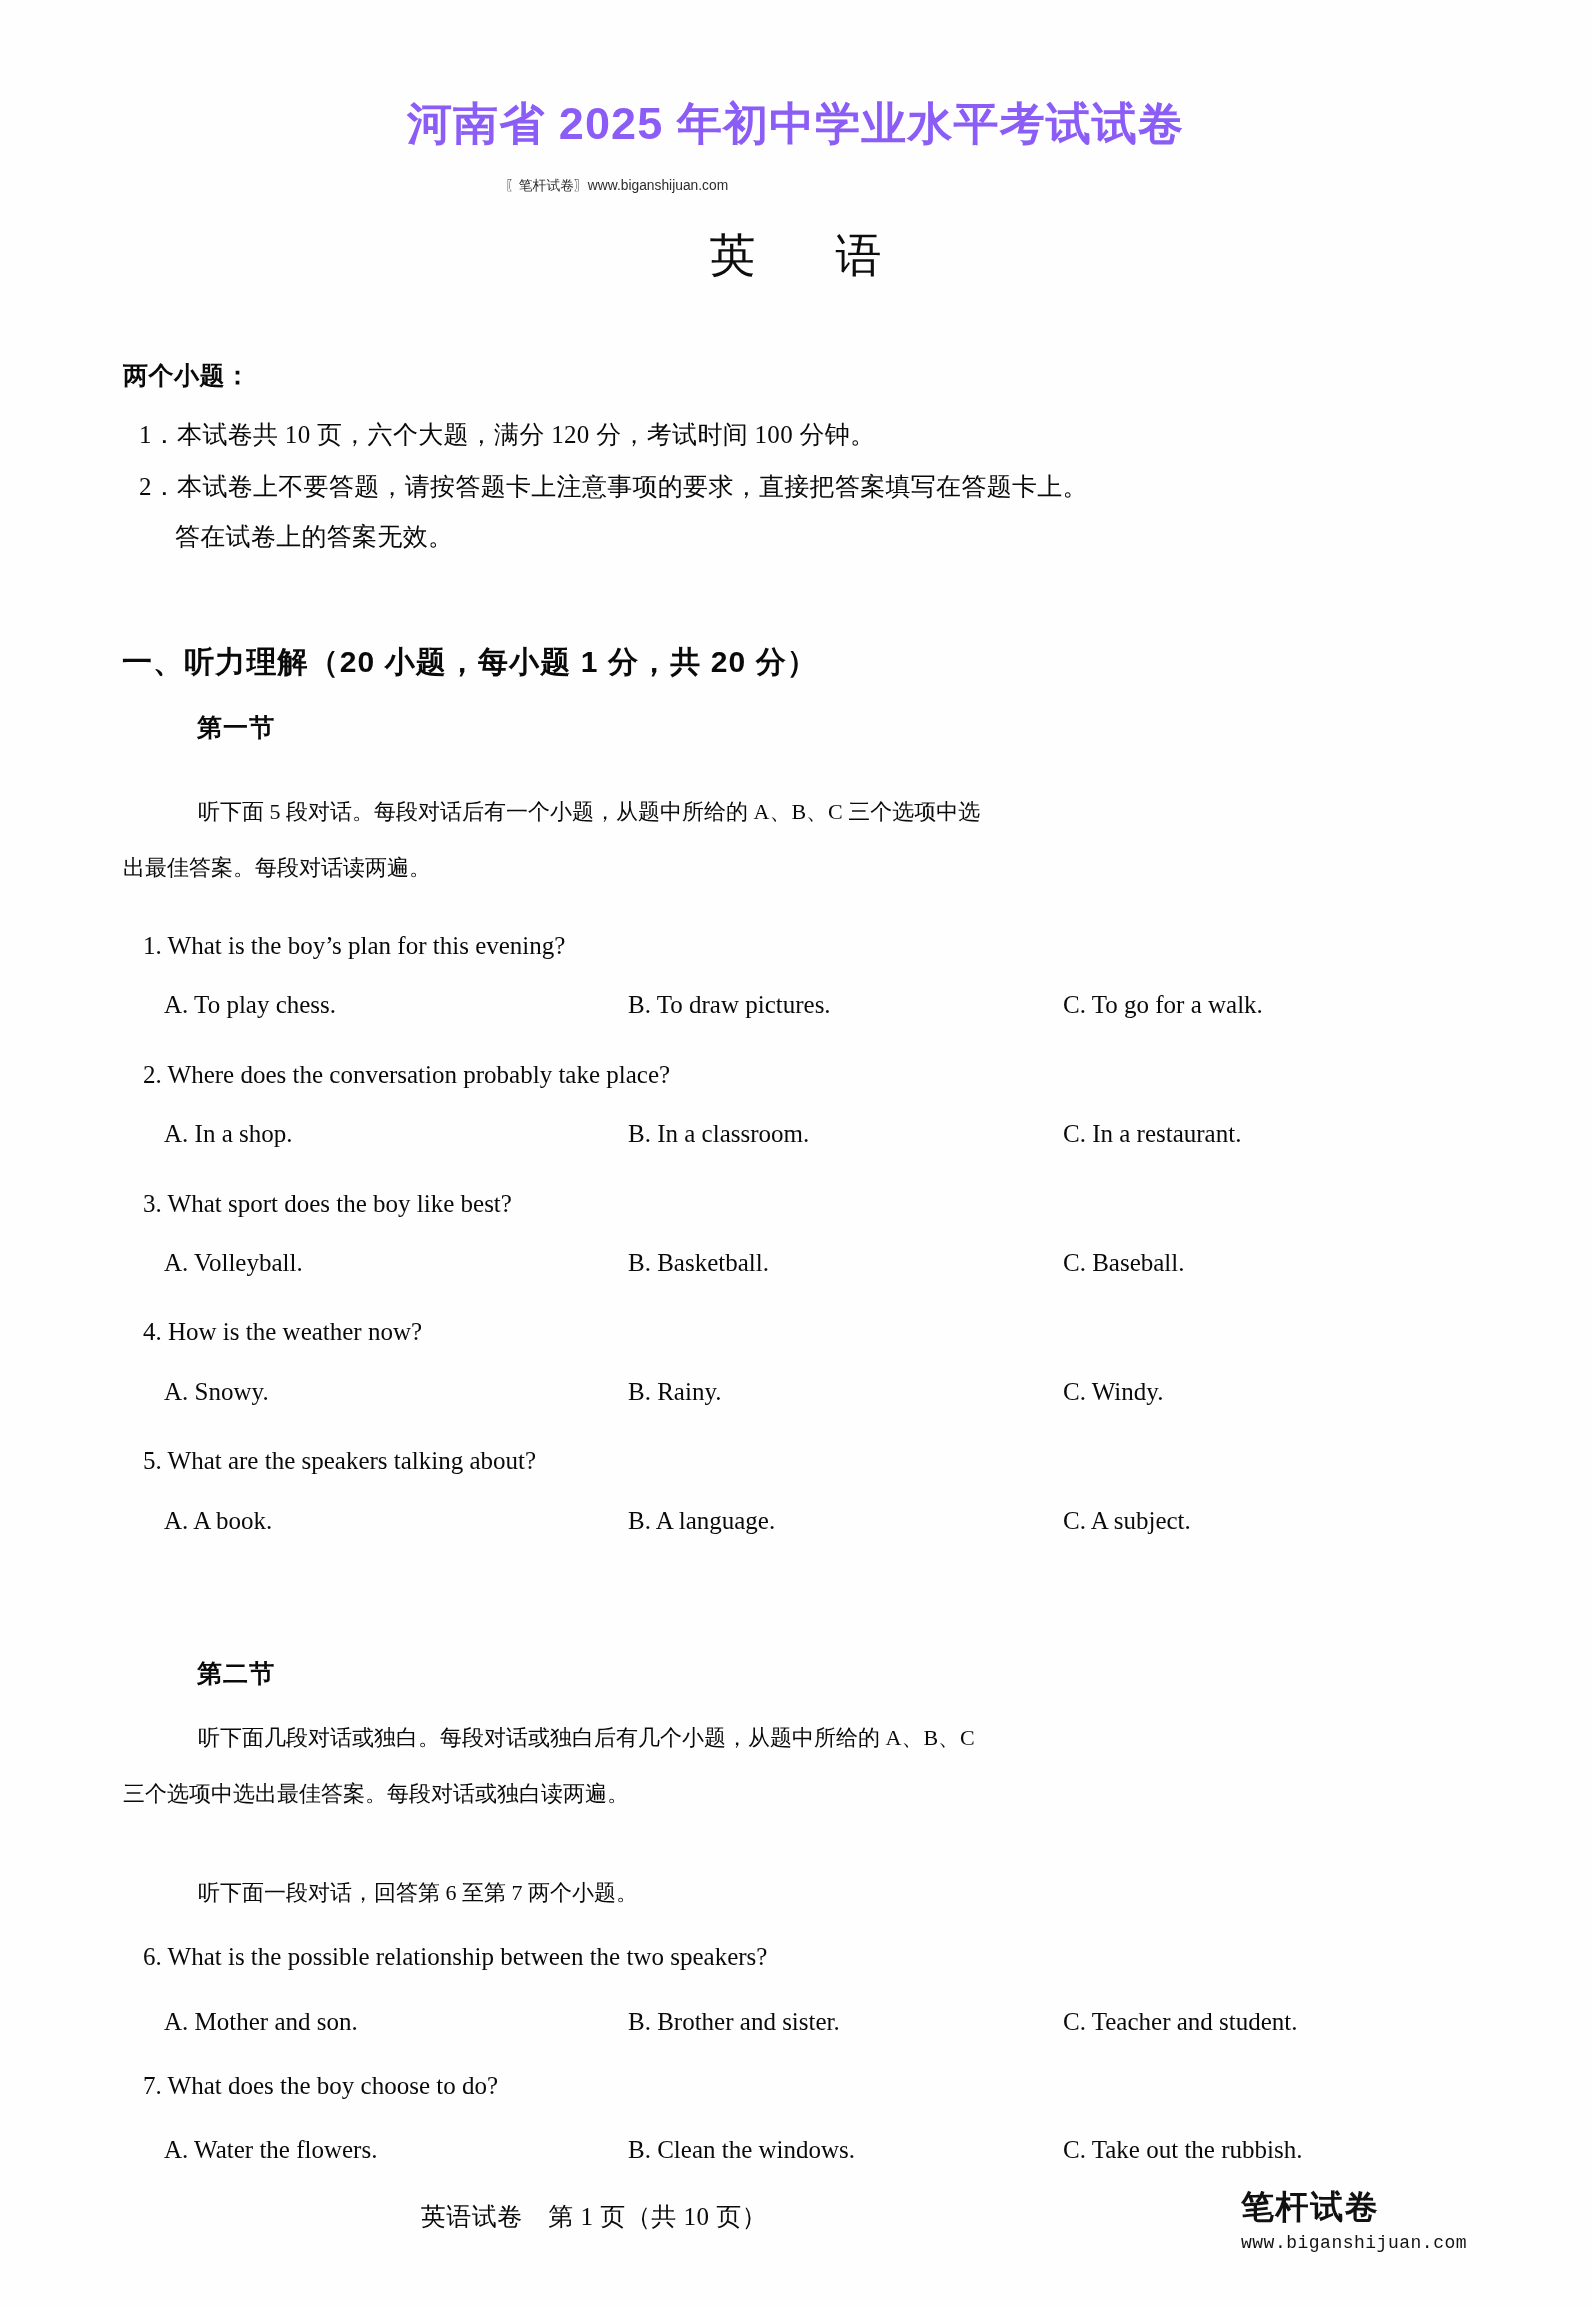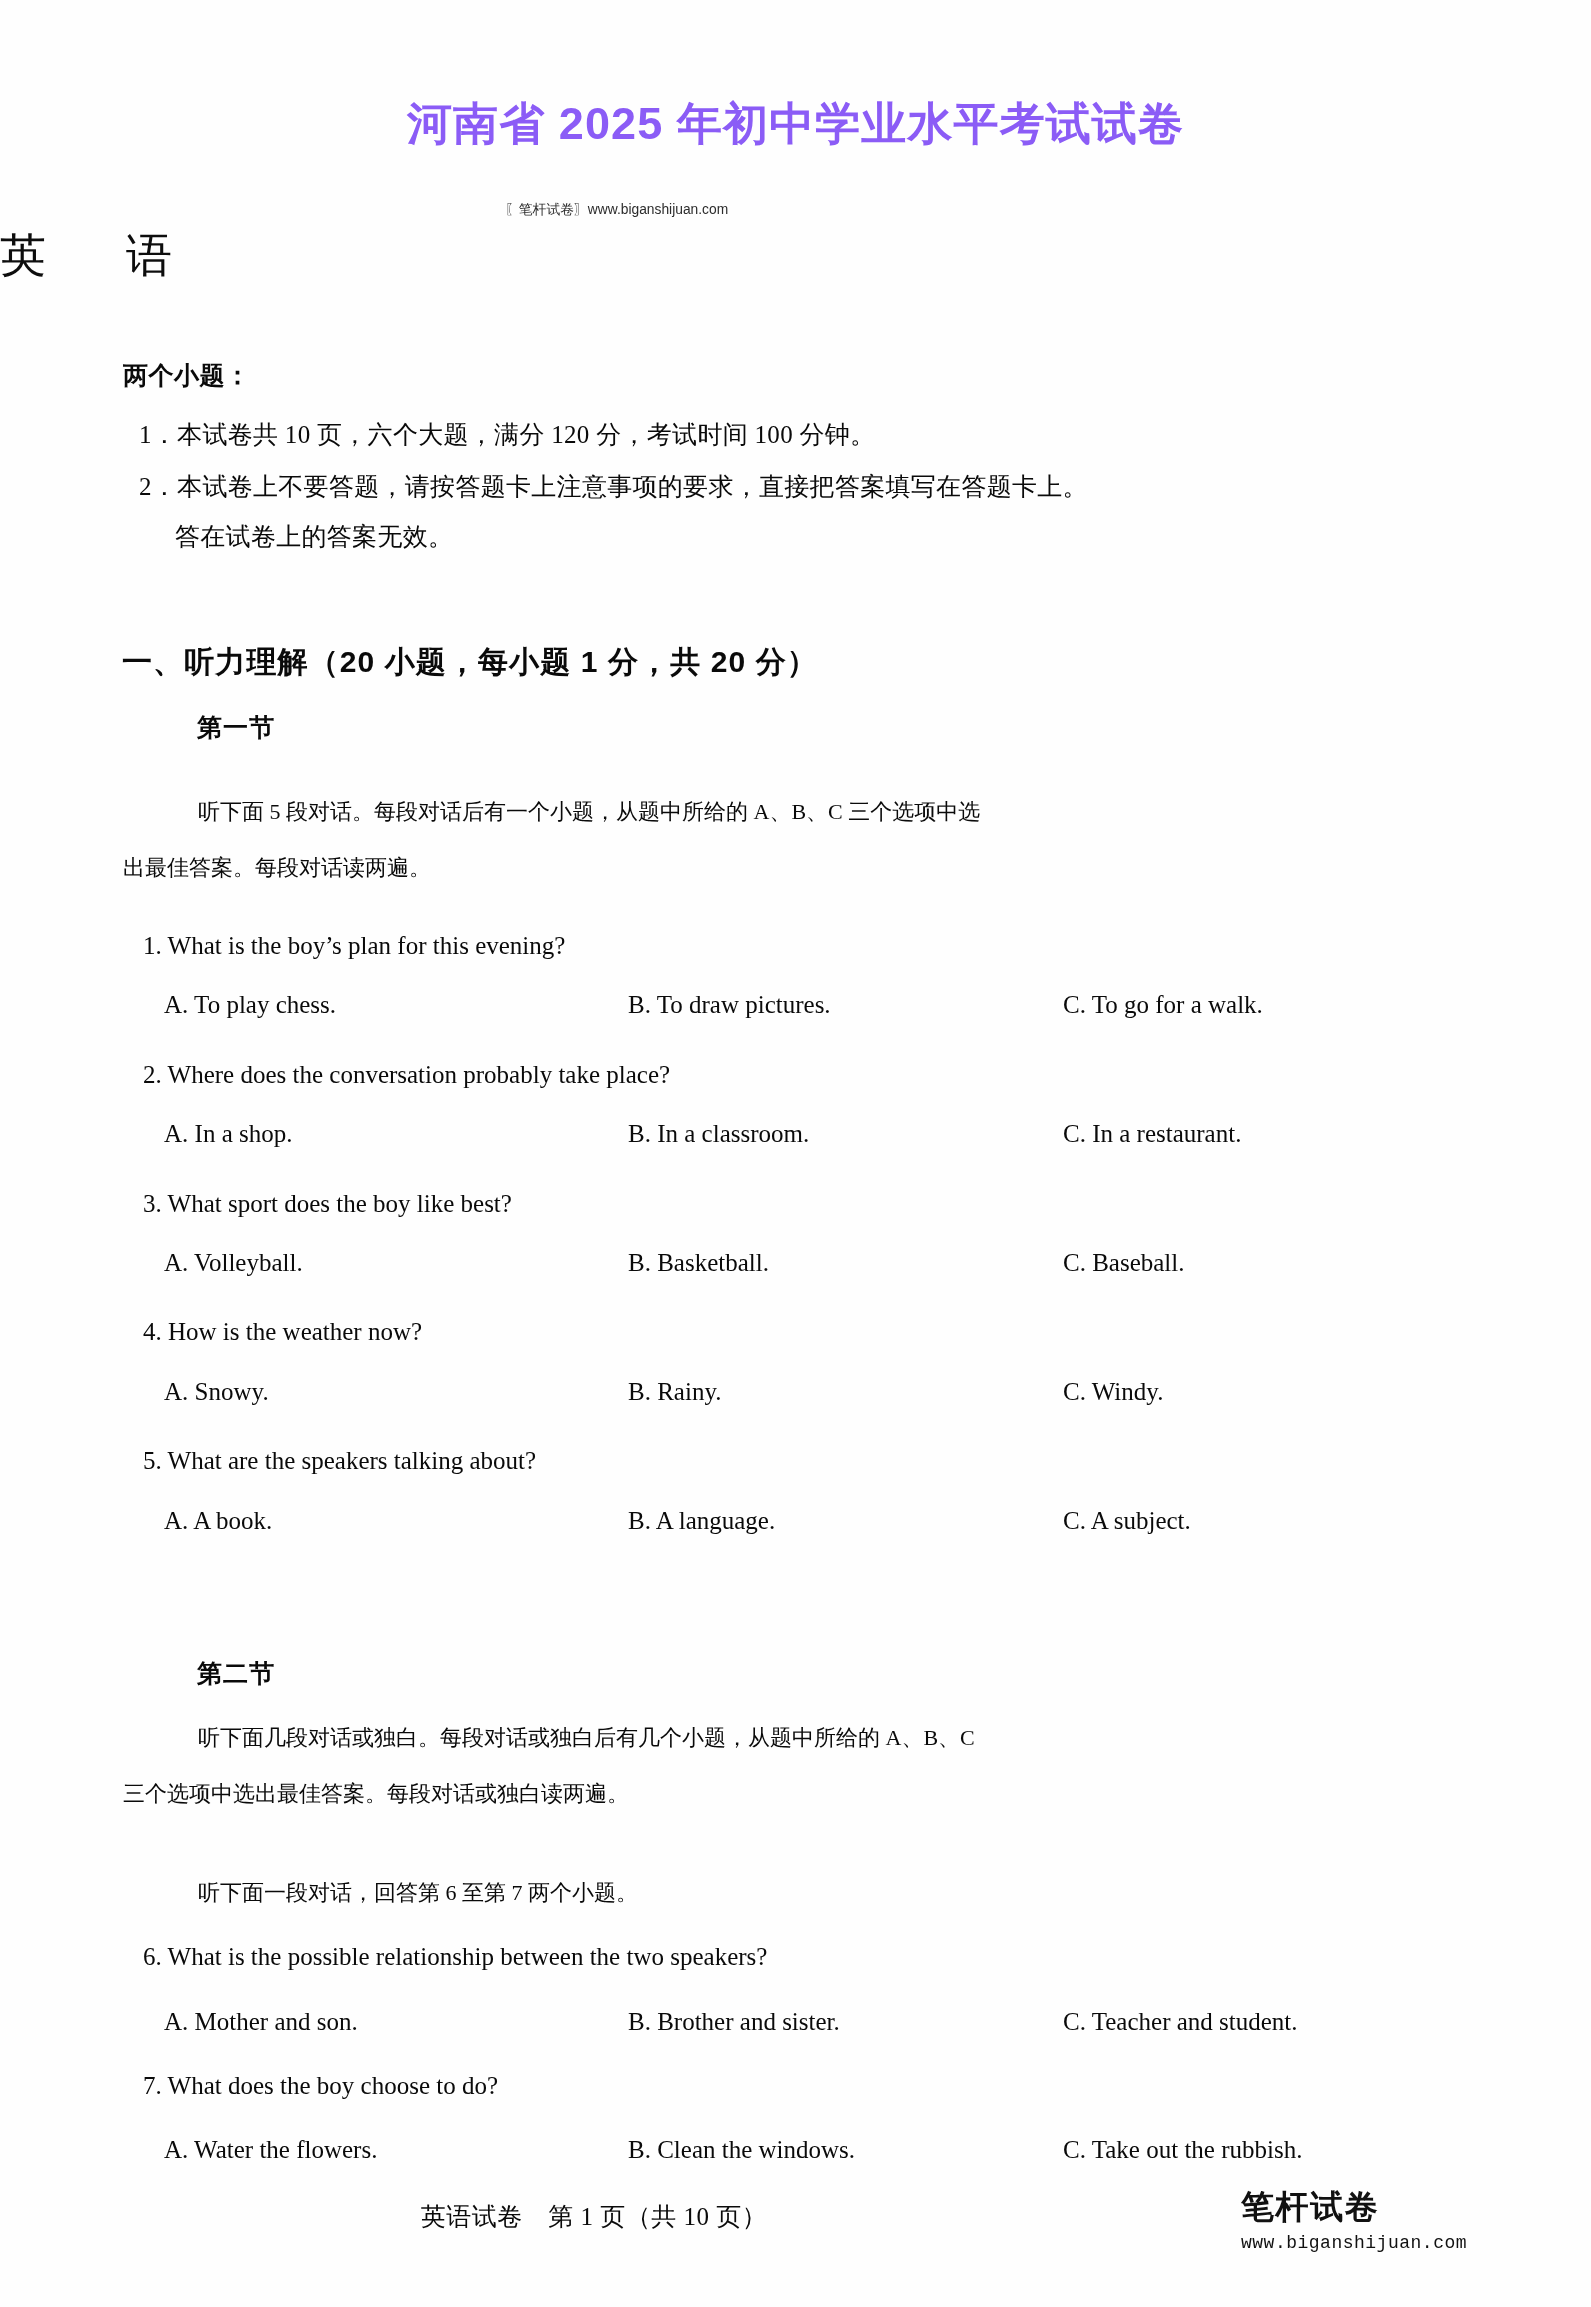--- a/index.html
+++ b/index.html
@@ -39,28 +39,27 @@
   }
   .title-watermark-small {
     position: absolute;
     top: 177px;
     left: 505px;
     font-family: "Liberation Sans", "DejaVu Sans", sans-serif;
     font-size: 13.8px;
     color: #2c2c2c;
     letter-spacing: 0px;
     white-space: nowrap;
-    margin-top: 24px;
   }
   .title-subject {
     position: absolute;
     top: 225px;
     left: 0;
     width: 1591px;
-    text-align: left;
+    text-align: center;
     font-family: "Liberation Serif", "DejaVu Serif", serif;
     font-size: 46px;
     color: #0d0d0d;
   }
   .title-subject .sp { display: inline-block; width: 80px; }
 
   
   .notes-head {
     position: absolute;
     top: 359px;

